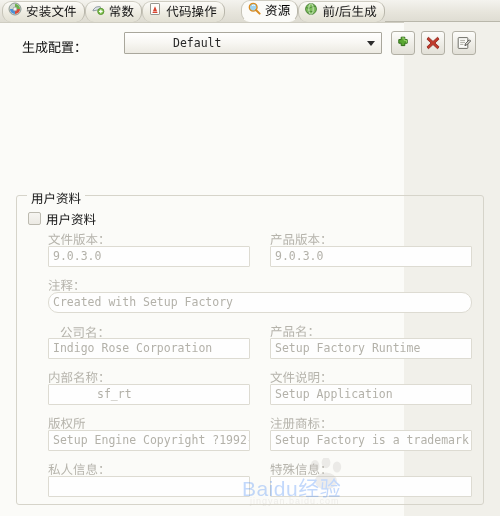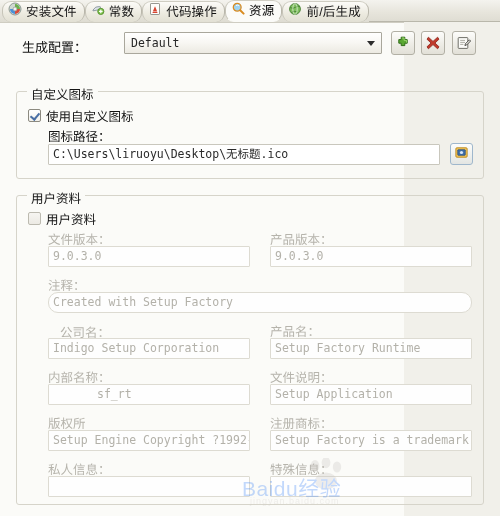--- a/index.html
+++ b/index.html
@@ -54,20 +54,21 @@
     white-space: nowrap;
     cursor: default;
     border-radius: 9px;
   }
   .tab:first-child { border-left: 1px solid #c6c4b8; }
   .tab.active {
     background: #fbfbf8;
     border-bottom: 1px solid #fbfbf8;
     height: 22px;
     color: #000;
+    margin-left: 16px;
   }
   .tab-label { letter-spacing: 0.2px; }
   .tabstrip-filler {
     flex: 1;
     height: 21px;
     border-bottom: 1px solid #b9b7ab;
   }
 
   
   .ticon { width: 14px; height: 14px; display: block; flex: 0 0 14px; }
@@ -110,20 +111,21 @@
     cursor: default;
   }
   .combo-value {
     flex: 1;
     padding-left: 6px;
     font-family: "DejaVu Sans Mono", "Liberation Mono", monospace;
     font-size: 11.5px;
     color: #262626;
     white-space: nowrap;
     overflow: hidden;
+    margin-left: 42px;
   }
   .combo-arrow {
     width: 20px;
     display: flex;
     align-items: center;
     justify-content: center;
   }
   .combo-arrow i {
     display: block;
     width: 0; height: 0;
@@ -386,61 +388,39 @@
             <rect x="2.2" y="2.6" width="9.6" height="10.8" rx="0.6" fill="#fbfbf8" stroke="#6f6f68" stroke-width="1"></rect>
             <line x1="4.2" y1="5.4" x2="9" y2="5.4" stroke="#9a9a92" stroke-width="0.8"></line>
             <line x1="4.2" y1="7.4" x2="9" y2="7.4" stroke="#9a9a92" stroke-width="0.8"></line>
             <line x1="4.2" y1="9.4" x2="7.4" y2="9.4" stroke="#9a9a92" stroke-width="0.8"></line>
             <path d="M9.4 8.8 L13.4 4.8 L14.6 6 L10.6 10 L8.9 10.5 Z" fill="#f0f0ea" stroke="#3d3d38" stroke-width="0.9" stroke-linejoin="round"></path>
           </svg>
         </span>
       </div>
     </div>
 
-    <div class="group" id="group-icon">
-      <div class="group-title">自定义图标</div>
-
-      <div class="chk-row" style="left:11px; top:14px;">
-        <span class="chkbox checked"></span>
-        <span class="chk-label">使用自定义图标</span>
-      </div>
-
-      <div class="flabel" style="left:31px; top:34px;">图标路径：</div>
-
-      <div class="input" style="left:31px; top:52px; width:392px;">C:\Users\liruoyu\Desktop\无标题.ico</div>
-
-      <div class="browse-btn" style="left:433px; top:51px;">
-        <span>
-          <svg viewBox="0 0 16 16" width="15" height="15">
-            <rect x="2" y="3" width="12" height="10" rx="1" fill="#f7c95b" stroke="#b8861c" stroke-width="1"></rect>
-            <rect x="4" y="5" width="8" height="6" rx="0.5" fill="#3f6fa8" stroke="#2a4d79" stroke-width="0.8"></rect>
-            <circle cx="8" cy="8" r="1.7" fill="#d8e6f5"></circle>
-          </svg>
-        </span>
-      </div>
-    </div>
 
     <div class="group" id="group-user">
       <div class="group-title">用户资料</div>
 
       <div class="chk-row" style="left:11px; top:13px;">
         <span class="chkbox disabled"></span>
         <span class="chk-label">用户资料</span>
       </div>
 
       <div class="flabel dim" style="left:31px; top:33px;">文件版本：</div>
       <div class="input dim" style="left:31px; top:50px;  width:202px;">9.0.3.0</div>
       <div class="flabel dim" style="left:253px; top:33px;">产品版本：</div>
       <div class="input dim" style="left:253px; top:50px; width:202px;">9.0.3.0</div>
 
       <div class="flabel dim" style="left:31px; top:79px;">注释：</div>
       <div class="input dim" style="left:31px; top:96px; width:424px;border-radius:10px;">Created with Setup Factory</div>
 
       <div class="flabel dim" style="left:31px; top:126px;margin-left:12px;">公司名：</div>
-      <div class="input dim" style="left:31px; top:142px;  width:202px;">Indigo Setup Corporation</div>
+      <div class="input dim" style="left:31px; top:142px;  width:202px;">Indigo Rose Corporation</div>
       <div class="flabel dim" style="left:253px; top:125px;">产品名：</div>
       <div class="input dim" style="left:253px; top:142px; width:202px;">Setup Factory Runtime</div>
 
       <div class="flabel dim" style="left:31px; top:171px;">内部名称：</div>
       <div class="input dim" style="left:31px; top:188px;  width:202px;padding-left:48px;">sf_rt</div>
       <div class="flabel dim" style="left:253px; top:171px;">文件说明：</div>
       <div class="input dim" style="left:253px; top:188px; width:202px;">Setup Application</div>
 
       <div class="flabel dim" style="left:31px; top:217px;">版权所</div>
       <div class="input dim" style="left:31px; top:234px;  width:202px;">Setup Engine Copyright ?1992-20</div>

